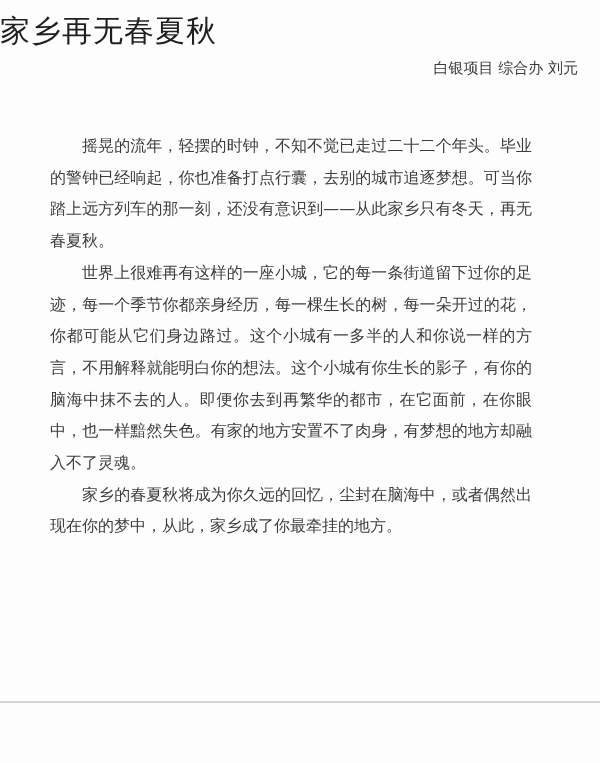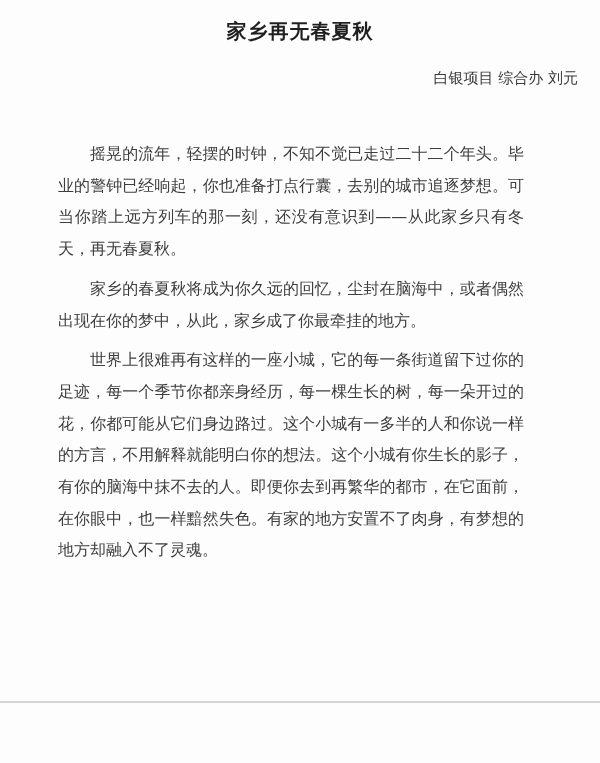--- a/index.html
+++ b/index.html
@@ -14,47 +14,47 @@
     background: #fdfdfd;
     overflow: hidden;
     font-family: "DejaVu Sans", "Liberation Sans", sans-serif;
   }
   .page-title {
     position: absolute;
     top: 10px;
     left: 0;
     width: 100%;
     margin: 0;
-    text-align: center;
-    font-size: 20px;
+    text-align: left;
+    font-size: 30px;
     line-height: 42px;
-    font-weight: 700;
+    font-weight: 400;
     letter-spacing: 1px;
     color: #1f1f1f;
   }
   .byline {
     position: absolute;
-    top: 67px;
+    top: 57px;
     right: 22px;
     font-size: 15px;
     line-height: 22px;
     color: #3a3a3a;
     text-align: right;
   }
   .article-body {
     position: absolute;
     top: 130px;
     left: 50px;
     width: 482px;
     font-size: 16px;
     line-height: 31.7px;
     color: #3d3d3d;
   }
   .article-body p {
-    margin: 8px;
+    margin: 0;
     padding: 0;
     text-indent: 2em;
     text-align: justify;
     line-break: strict;
   }
   .page-break-divider {
     position: absolute;
     top: 701px;
     left: 0;
     width: 600px;
@@ -66,19 +66,19 @@
 <body>
 
 <div class="document-page">
 
   <h1 class="page-title">家乡再无春夏秋</h1>
 
   <div class="byline">白银项目 综合办 刘元</div>
 
   <div class="article-body">
       <p>摇晃的流年，轻摆的时钟，不知不觉已走过二十二个年头。毕业的警钟已经响起，你也准备打点行囊，去别的城市追逐梦想。可当你踏上远方列车的那一刻，还没有意识到——从此家乡只有冬天，再无春夏秋。</p>
+      <p>世界上很难再有这样的一座小城，它的每一条街道留下过你的足迹，每一个季节你都亲身经历，每一棵生长的树，每一朵开过的花，你都可能从它们身边路过。这个小城有一多半的人和你说一样的方言，不用解释就能明白你的想法。这个小城有你生长的影子，有你的脑海中抹不去的人。即便你去到再繁华的都市，在它面前，在你眼中，也一样黯然失色。有家的地方安置不了肉身，有梦想的地方却融入不了灵魂。</p>
       <p>家乡的春夏秋将成为你久远的回忆，尘封在脑海中，或者偶然出现在你的梦中，从此，家乡成了你最牵挂的地方。</p>
-      <p>世界上很难再有这样的一座小城，它的每一条街道留下过你的足迹，每一个季节你都亲身经历，每一棵生长的树，每一朵开过的花，你都可能从它们身边路过。这个小城有一多半的人和你说一样的方言，不用解释就能明白你的想法。这个小城有你生长的影子，有你的脑海中抹不去的人。即便你去到再繁华的都市，在它面前，在你眼中，也一样黯然失色。有家的地方安置不了肉身，有梦想的地方却融入不了灵魂。</p>
     </div>
 
   <div class="page-break-divider"></div>
 
 </div>
 
 </body></html>

